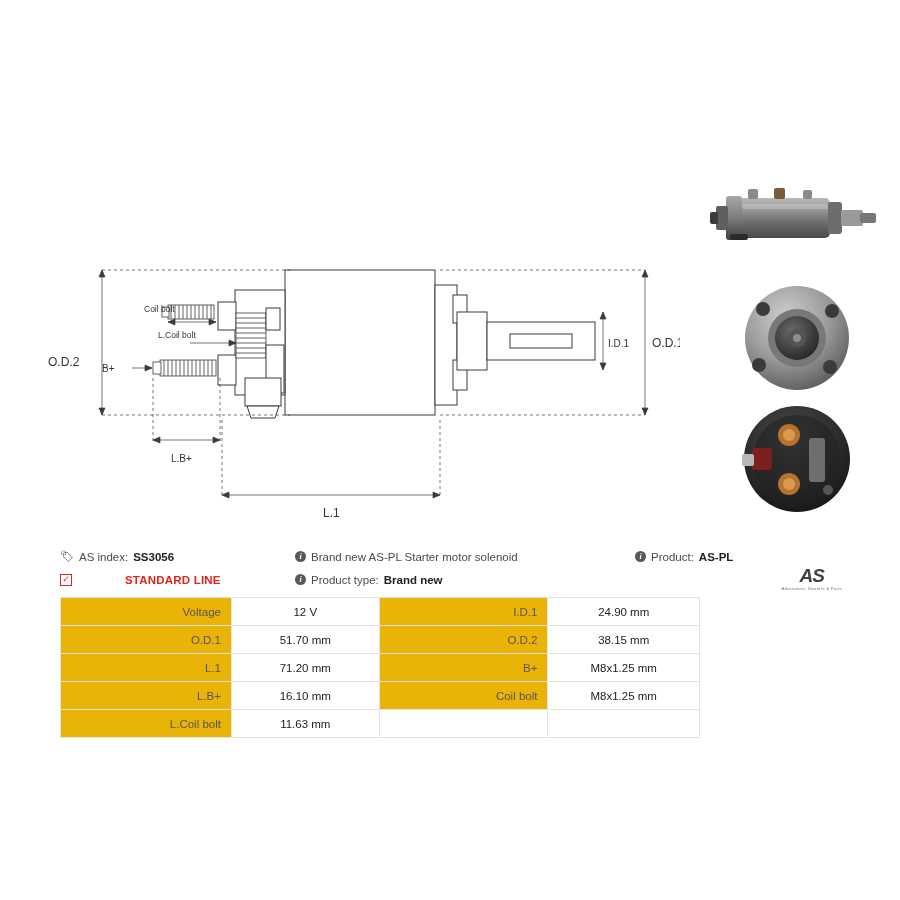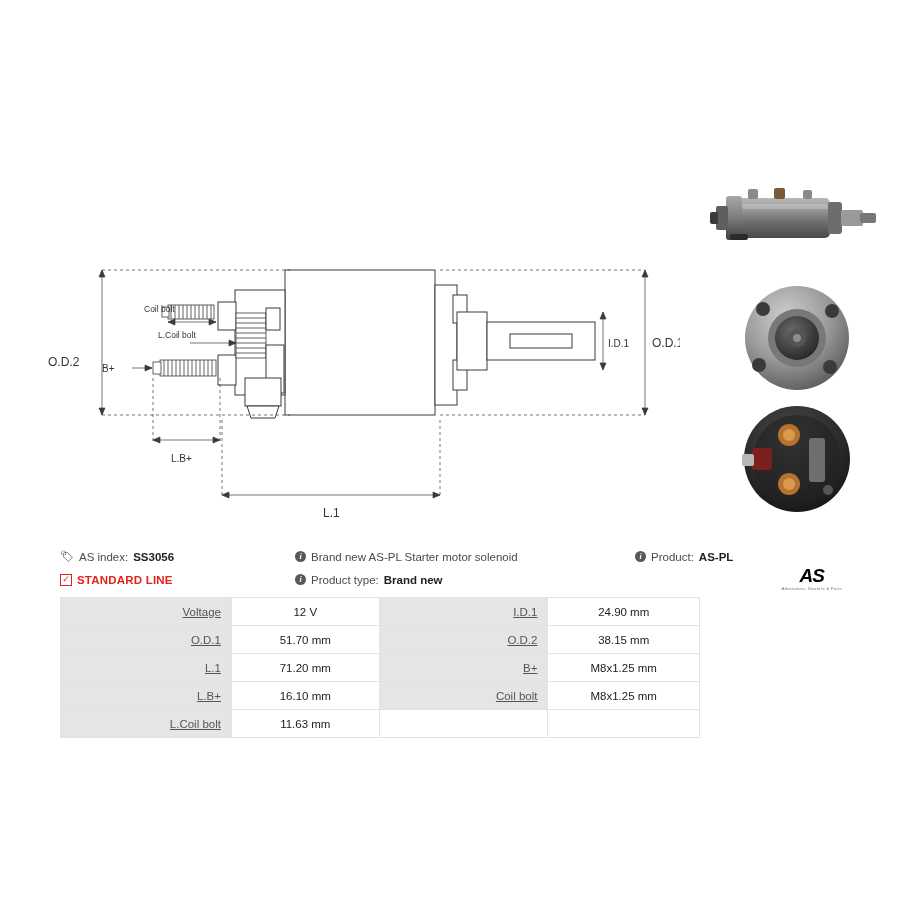--- a/index.html
+++ b/index.html
@@ -65,20 +65,21 @@
   .info-col.c1 { width: 235px; }
   .info-col.c2 { width: 340px; }
   .info-col.c3 { width: 205px; }
   .info-label { color: #4a4a4a; }
   .info-value { font-weight: bold; color: #222222; }
   .standard-line {
     color: #e2231a;
     font-weight: bold;
     font-size: 11.5px;
     letter-spacing: .2px;
+    margin-left: 48px;
   }
   .tag-icon { color: #333; font-size: 11px; }
   .i-icon {
     display: inline-block;
     width: 11px; height: 11px;
     border-radius: 50%;
     background: #55585c;
     color: #fff;
     font-size: 8px;
     line-height: 11px;
@@ -102,21 +103,21 @@
     position: absolute;
     right: 58px;
     top: 566px;
     text-align: center;
   }
   .logo-as {
     font-family: "Liberation Sans", sans-serif;
     font-weight: bold;
     font-style: italic;
     font-size: 19px;
-    color: #000000;
+    color: #404040;
     letter-spacing: -1px;
     line-height: 19px;
   }
   .logo-sub {
     font-size: 4.4px;
     color: #777;
     letter-spacing: .2px;
     margin-top: 1px;
   }
 
@@ -131,22 +132,21 @@
   }
   .spec-table td {
     border: 1px solid #e3e3e3;
     height: 27px;
     padding: 0 10px;
   }
   .spec-table td.k {
     width: 188px;
     text-align: right;
     color: #555;
-    background: #e5e5e5;
-    text-decoration: underline;
+    background: #eab308;
   }
   .spec-table td.v {
     width: 160px;
     text-align: center;
     color: #222;
     background: #ffffff;
   }
   .spec-table td.empty {
     background: #ffffff;
     border: 1px solid #e3e3e3;

